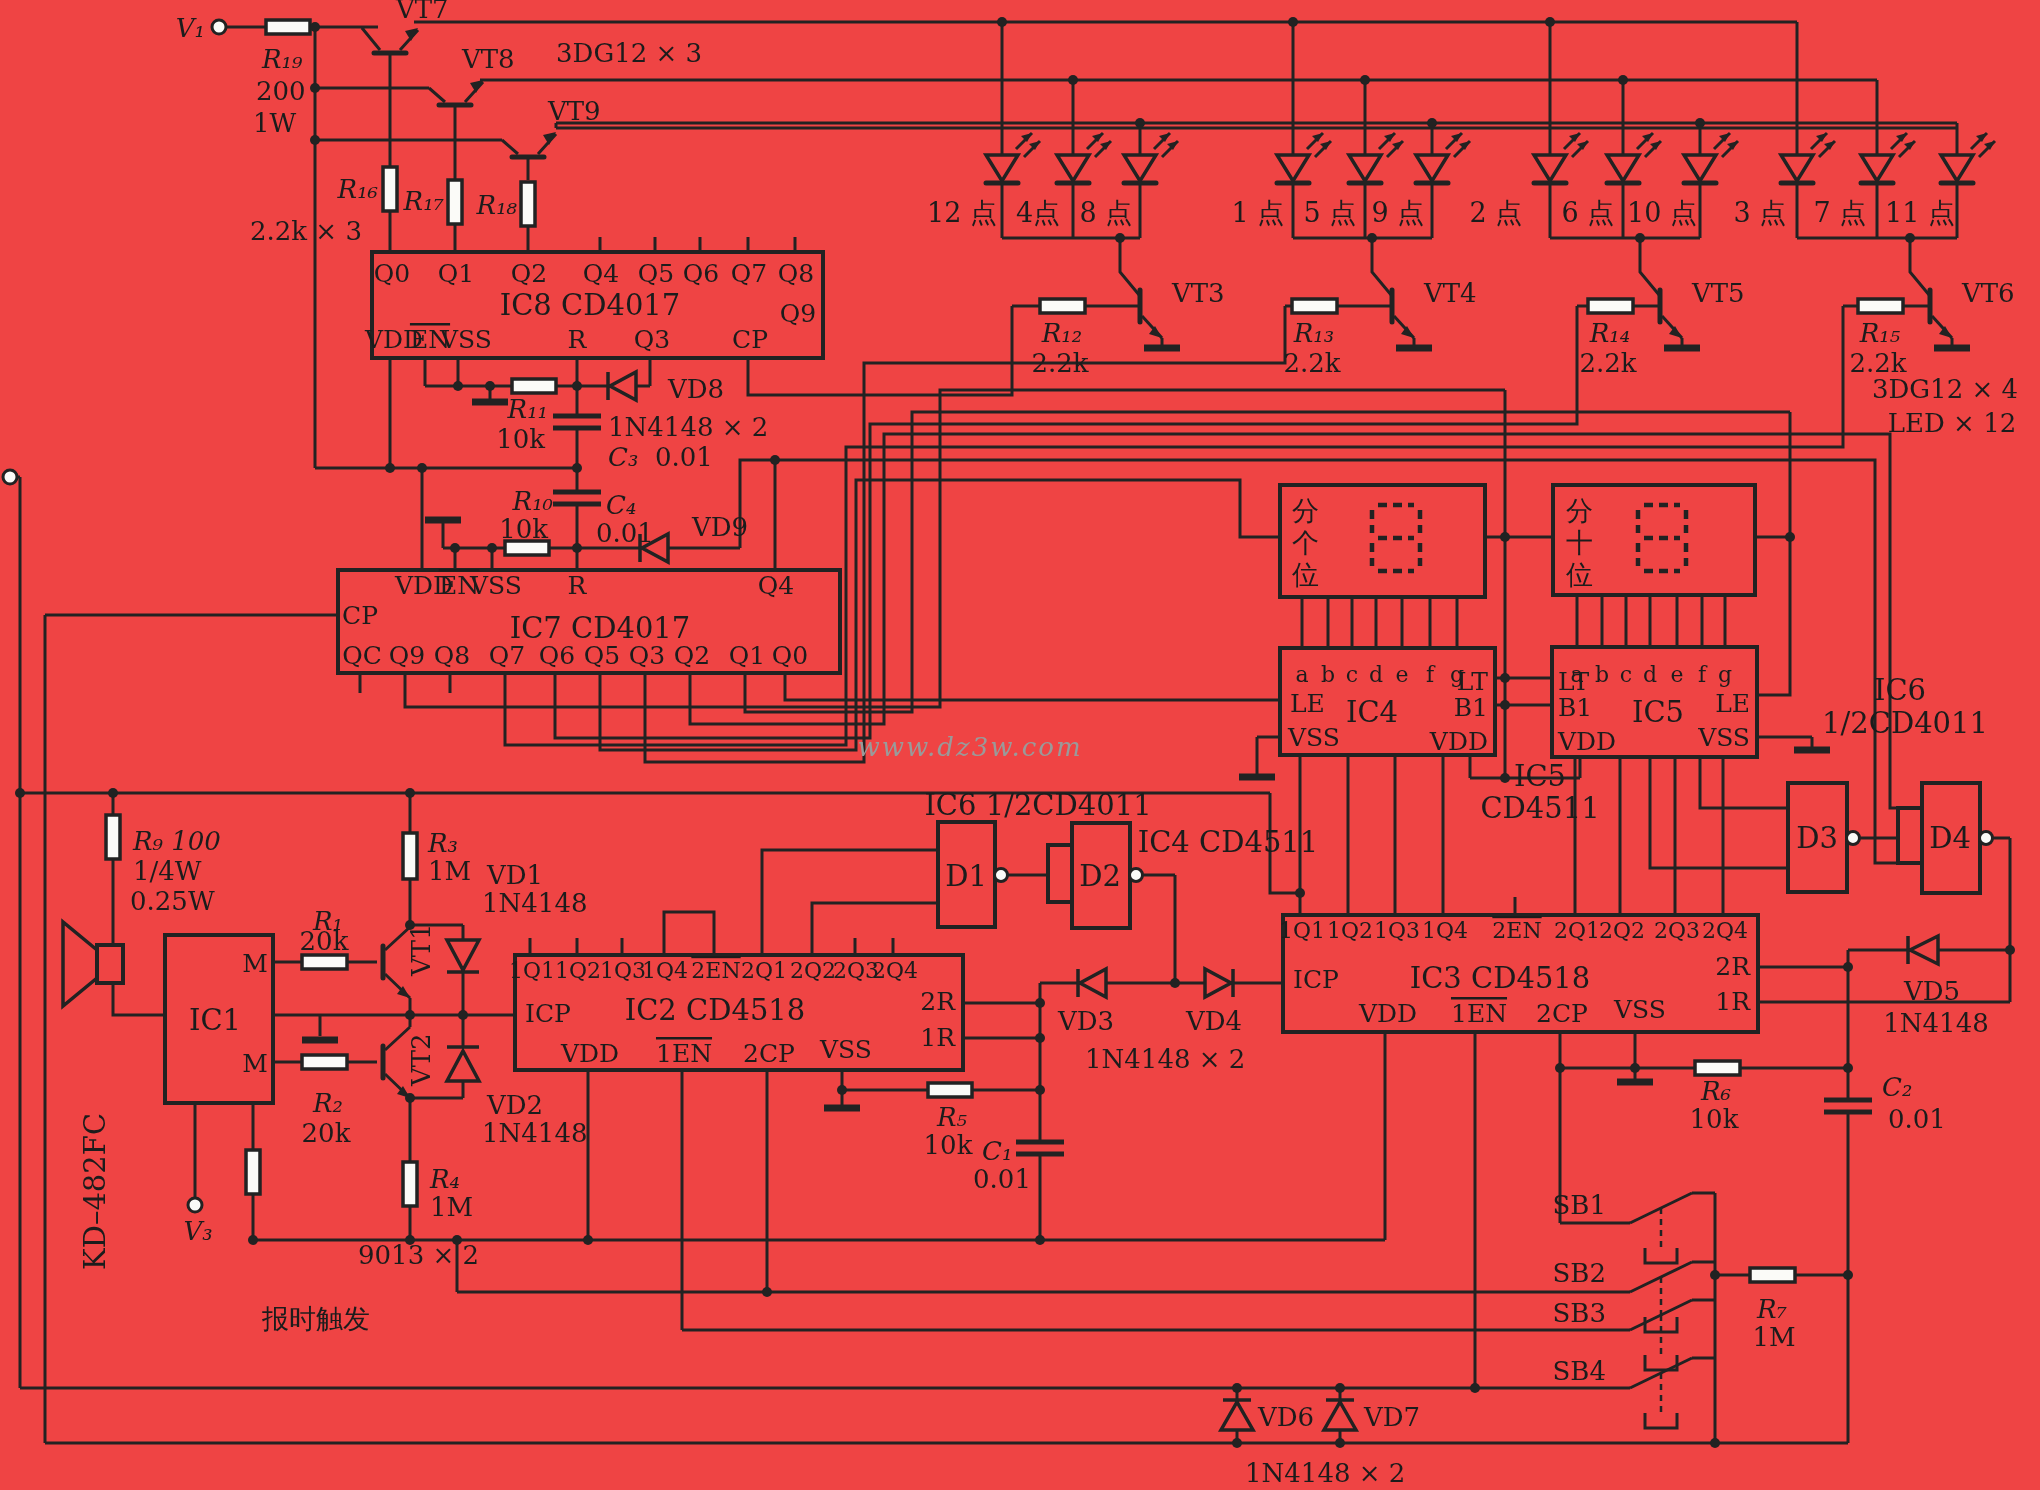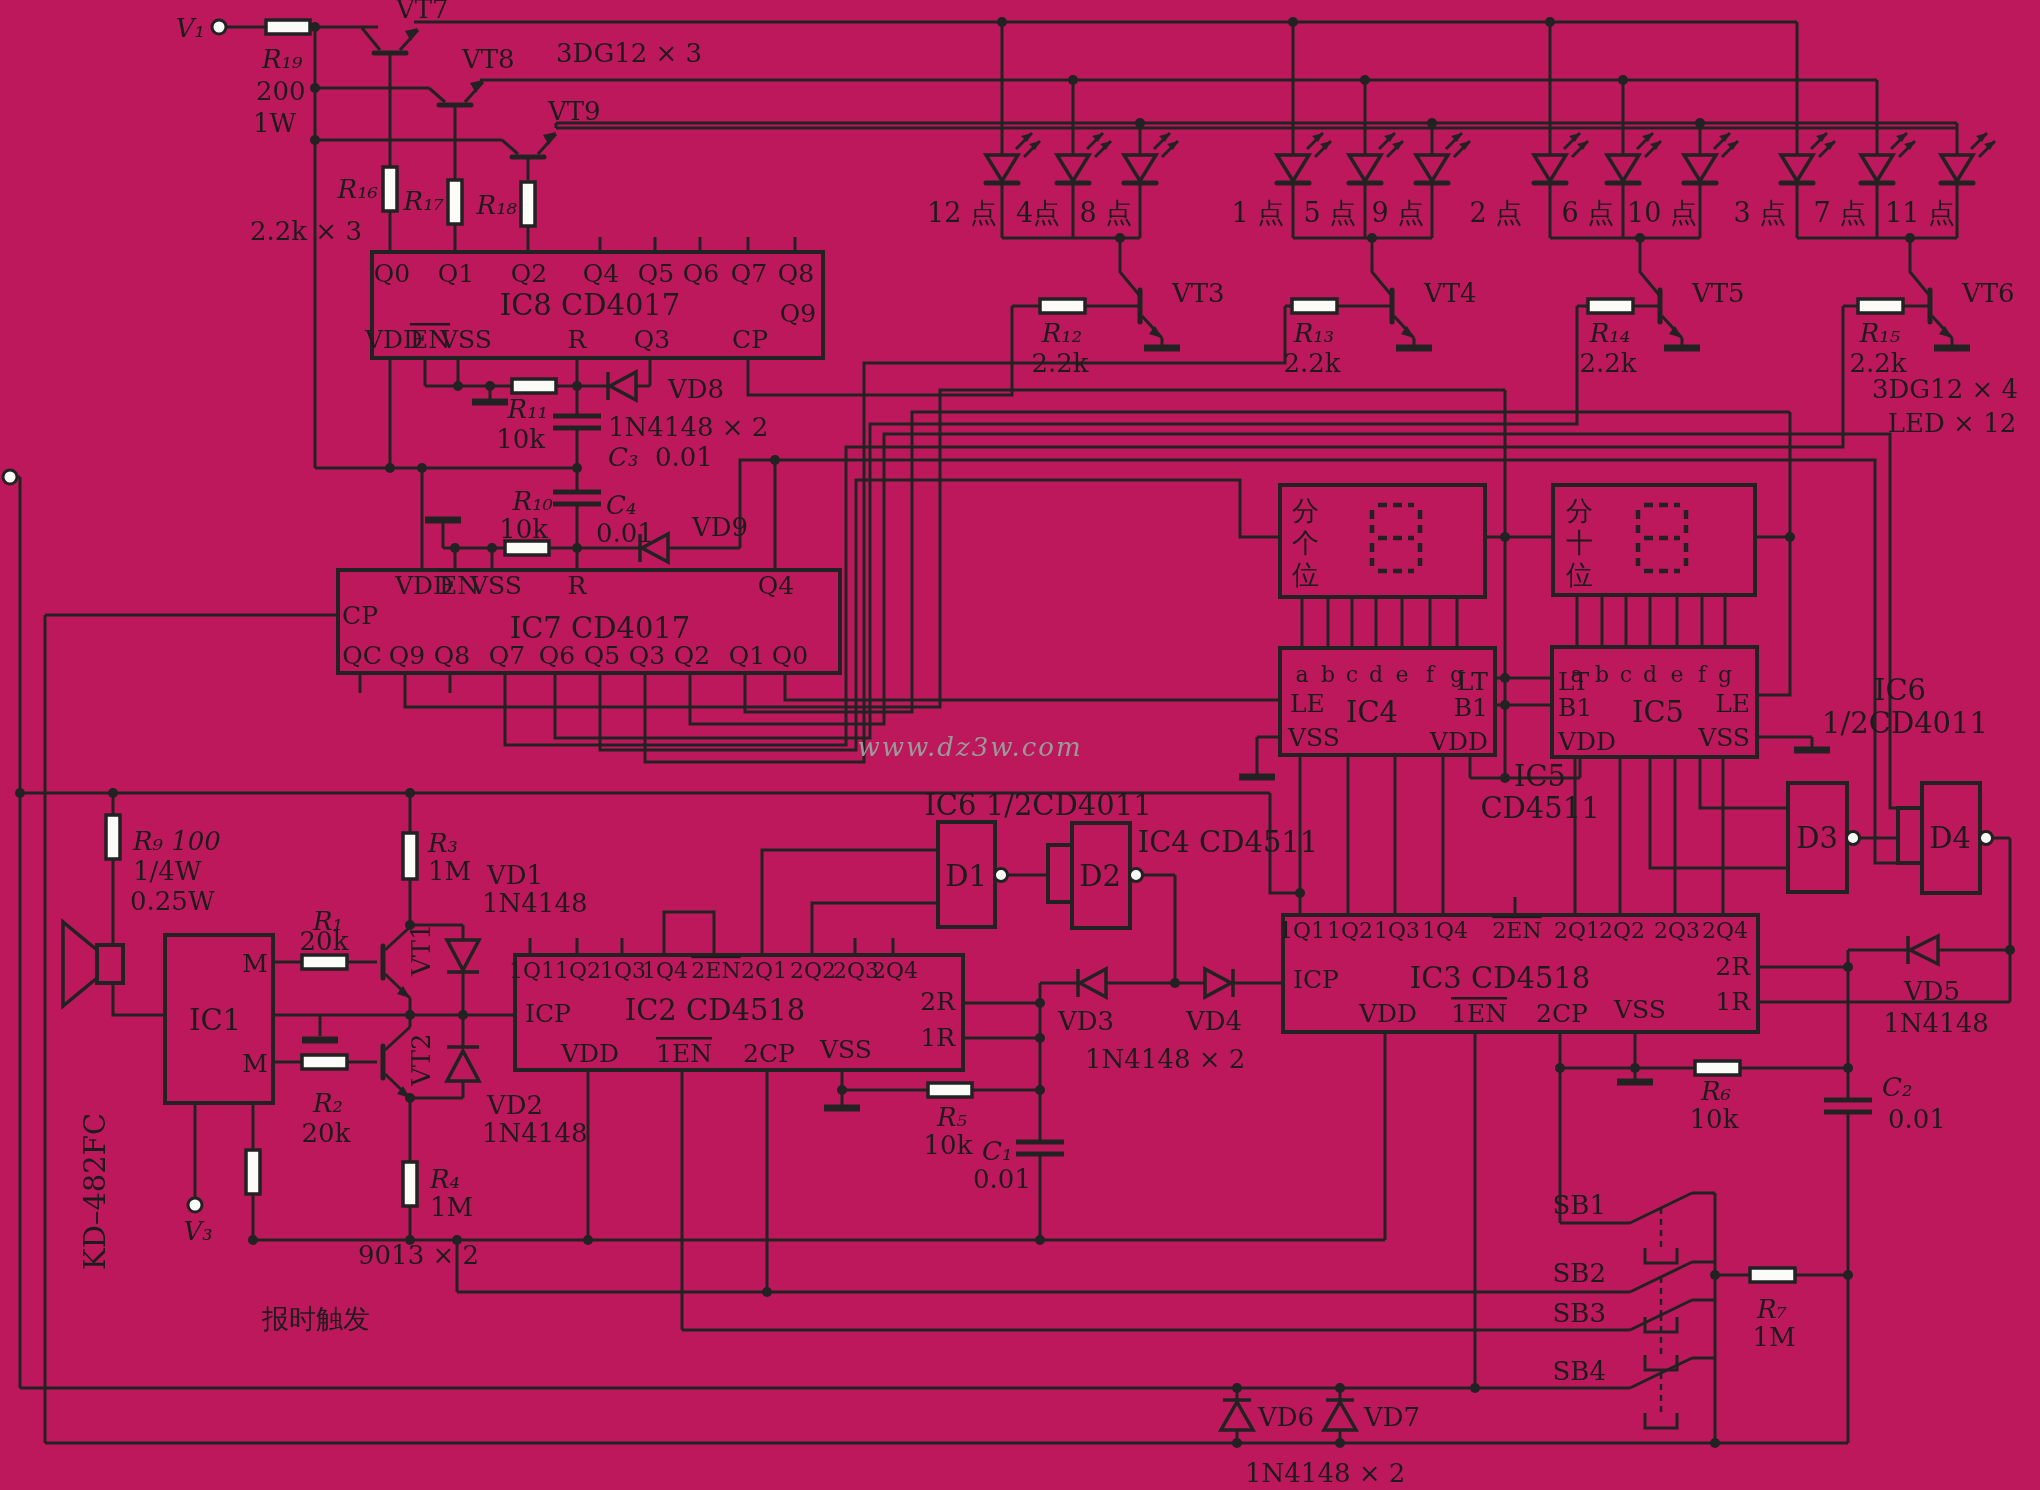--- a/index.html
+++ b/index.html
@@ -1,16 +1,16 @@
 <!DOCTYPE html>
 <html><head>
 <meta charset="utf-8">
 <style>
   html,body{margin:0;padding:0;background:#e8e8e4;}
-  .page{width:2040px;height:1490px;background:#be185d;position:relative;overflow:hidden;}
+  .page{width:2040px;height:1490px;background:#ef4444;position:relative;overflow:hidden;}
   svg{display:block;}
   .wire{fill:none;stroke:#222;stroke-width:3;}
   .thick{fill:none;stroke:#222;stroke-width:5;stroke-linecap:round;}
   .gbar{fill:none;stroke:#222;stroke-width:7;stroke-linecap:butt;}
   .box{fill:none;stroke:#222;stroke-width:4;}
   .res{fill:#fbfbf8;stroke:#222;stroke-width:3.5;}
   .dio{fill:none;stroke:#222;stroke-width:3.5;}
   .cap{fill:none;stroke:#222;stroke-width:5;}
   .dot{fill:#222;stroke:none;}
   .term{fill:#fbfbf8;stroke:#222;stroke-width:3;}

